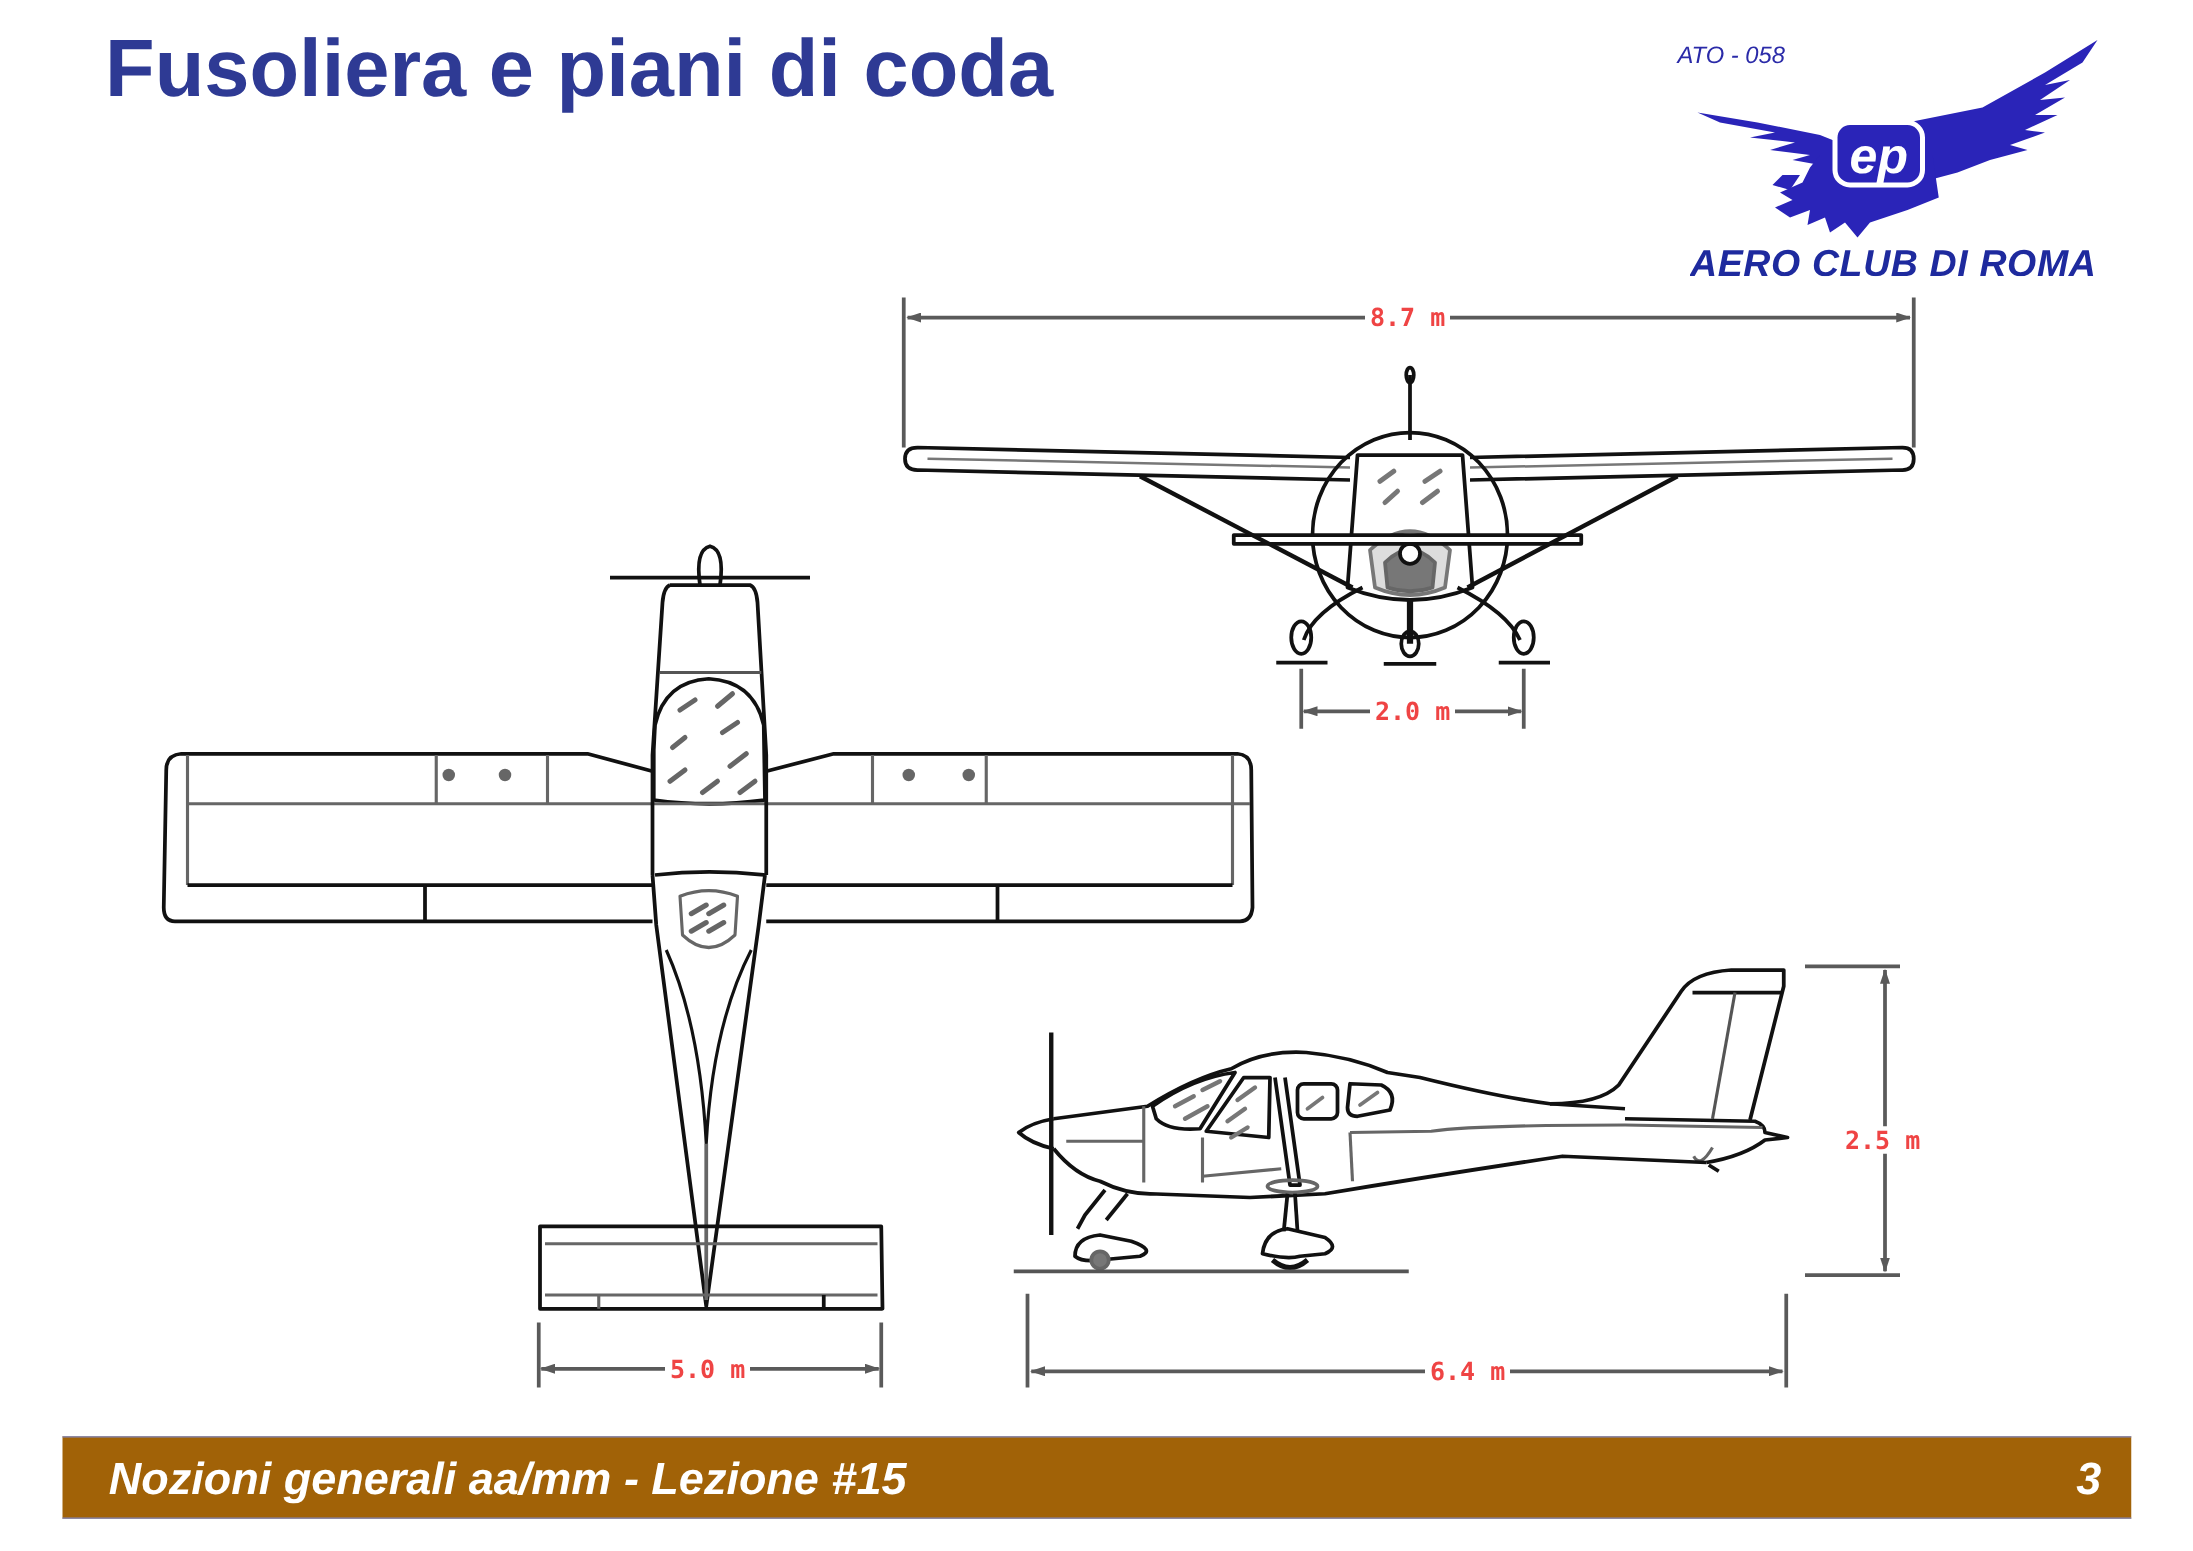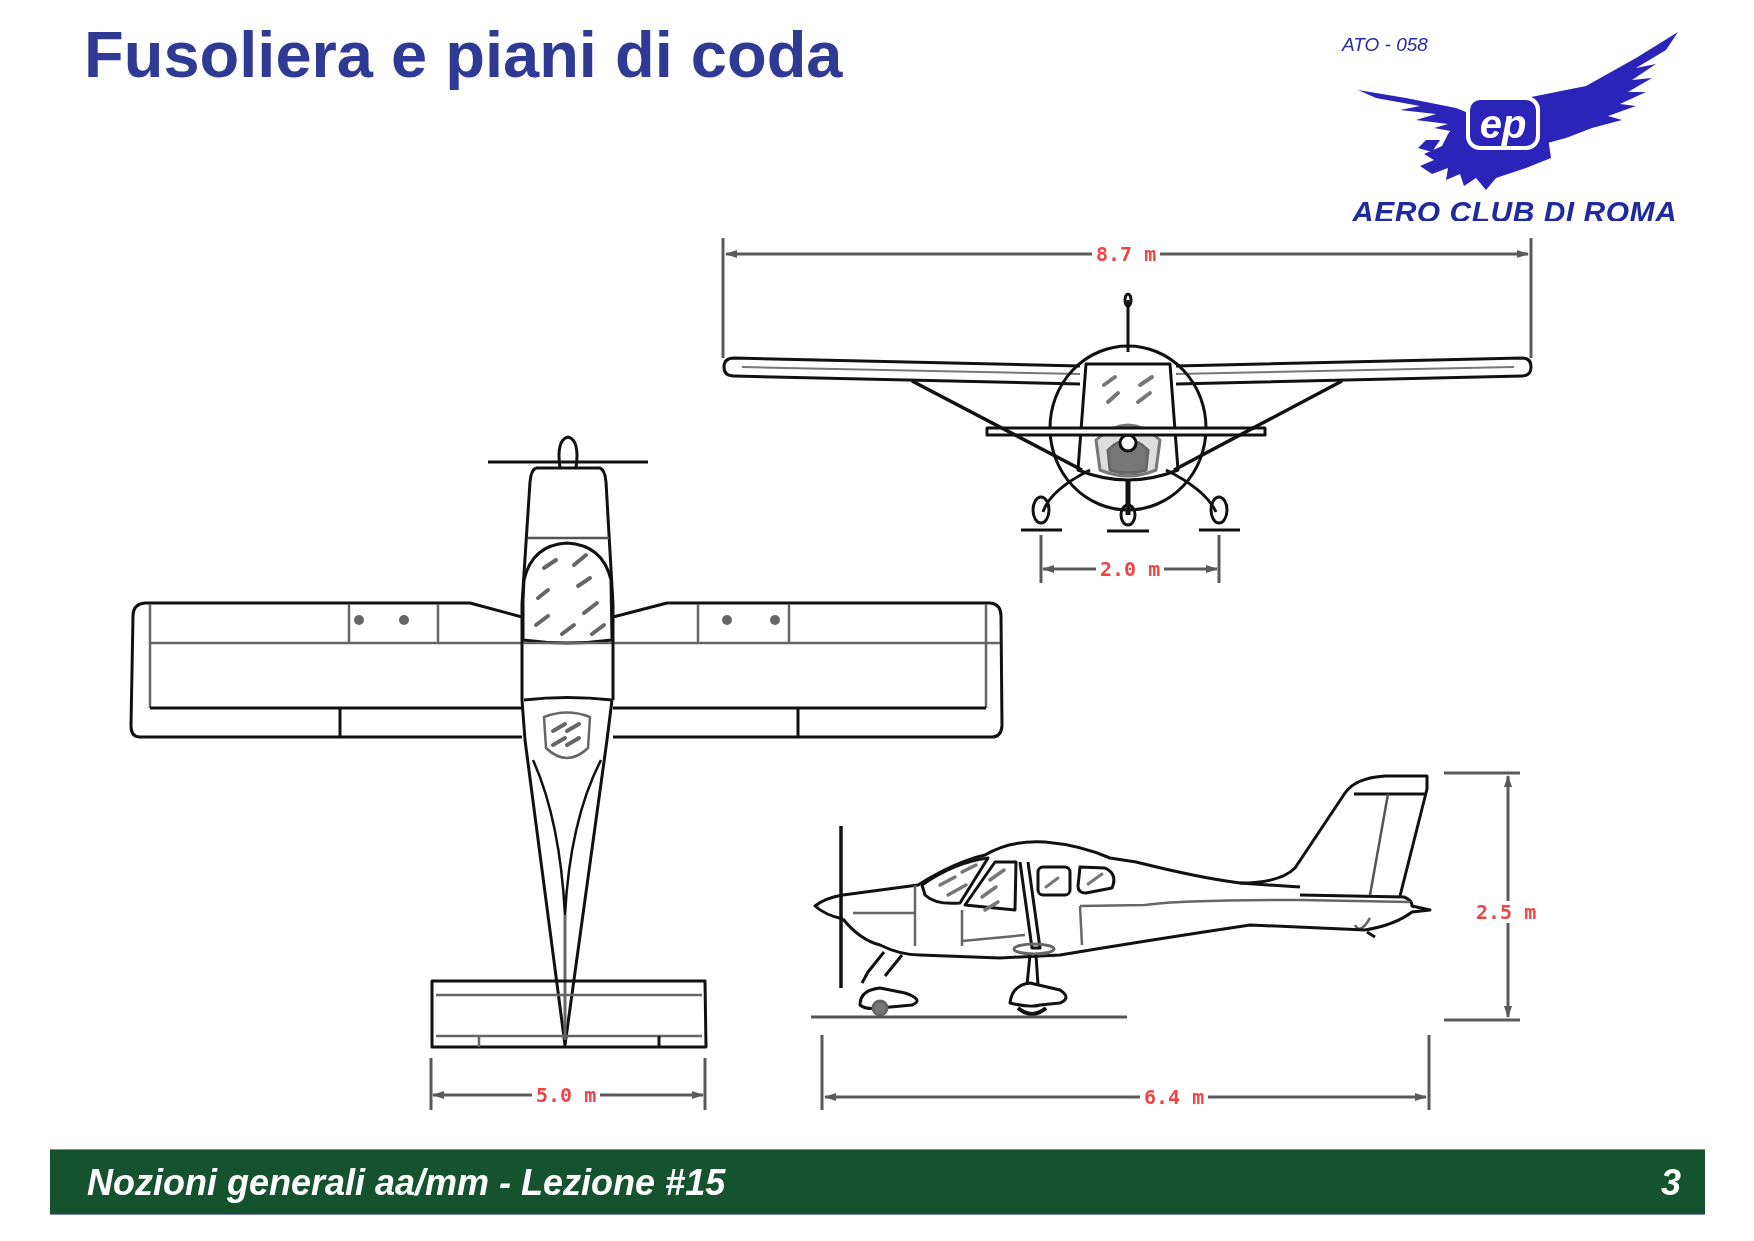--- a/index.html
+++ b/index.html
@@ -23,21 +23,21 @@
   }
   .logo svg { position: absolute; left: 0; top: 0; }
   .drawing { position: absolute; left: 0; top: 0; }
   .dimlabel {
     position: absolute; font-family: "DejaVu Sans Mono", monospace; font-weight: bold;
     font-size: 20px; color: #ef4444; background: #ffffff; padding: 0 4px; line-height: 22px;
     white-space: nowrap;
   }
   .footer {
     position: absolute; left: 50px; top: 1149px; width: 1655px; height: 66px;
-    background: #14532d; border-top: 1px solid #8088c4; border-bottom: 1px solid #8088c4;
+    background: #a16207; border-top: 1px solid #8088c4; border-bottom: 1px solid #8088c4;
     box-sizing: border-box;
   }
   .footer .lesson {
     position: absolute; left: 37px; top: 13px;
     font-family: "Liberation Sans", sans-serif; font-weight: bold; font-style: italic;
     font-size: 36px; color: #ffffff; white-space: nowrap; line-height: 40px;
   }
   .footer .page {
     position: absolute; right: 24px; top: 13px;
     font-family: "Liberation Sans", sans-serif; font-weight: bold; font-style: italic;

